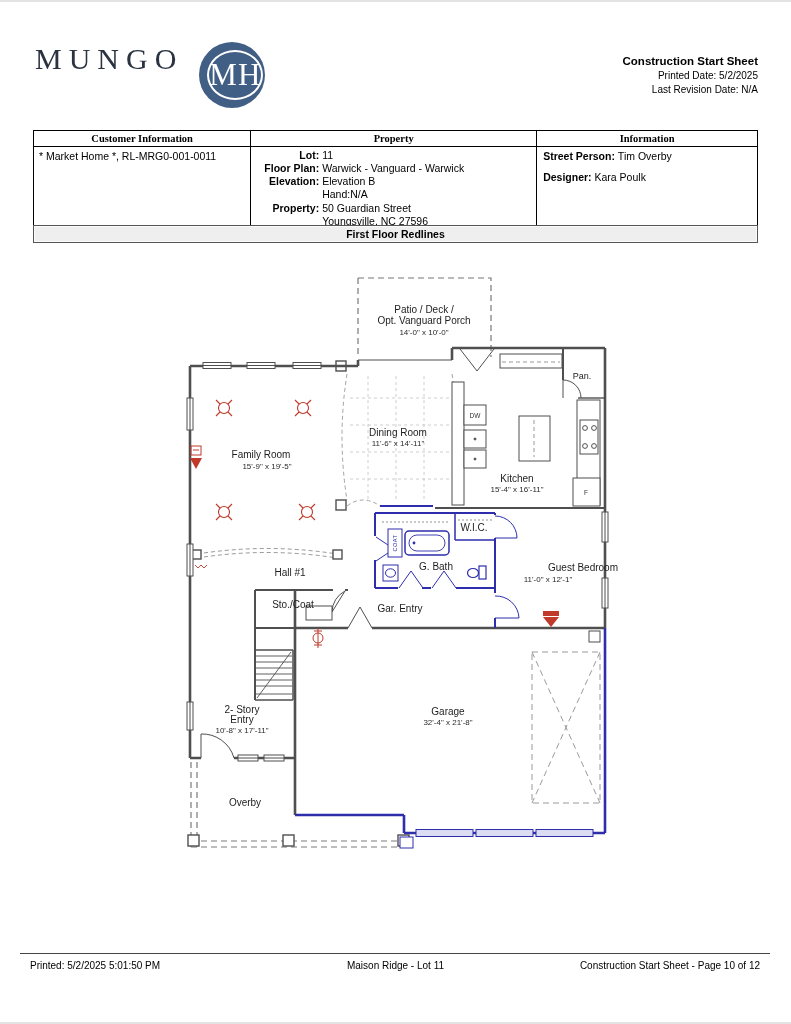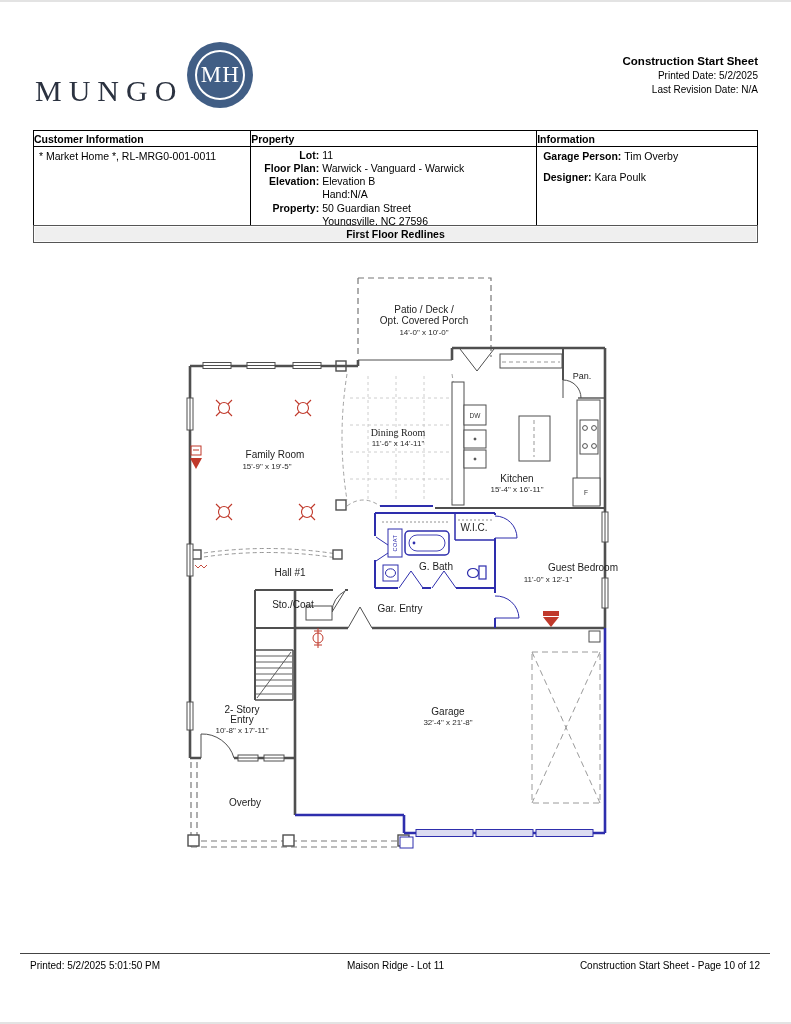--- a/index.html
+++ b/index.html
@@ -5,42 +5,42 @@
   html,body{margin:0;padding:0;}
   body{
     width:791px;height:1024px;position:relative;background:#ffffff;
     font-family:"Liberation Sans",sans-serif;color:#000;overflow:hidden;
   }
   .page-edge{position:absolute;left:0;right:0;height:2px;background:#e3e3e3;}
   .edge-top{top:0;} .edge-bottom{bottom:0;}
 
   
   .header{position:absolute;top:42px;left:35px;right:33px;display:flex;justify-content:space-between;align-items:center;}
-  .logo{display:flex;align-items:flex-end;gap:4px;}
+  .logo{display:flex;align-items:flex-start;gap:16px;}
   .logo-word{
     font-family:"Liberation Serif",serif;font-size:30px;letter-spacing:7px;
     color:#2b3240;font-weight:400;
   }
   .logo-circle{width:66px;height:66px;border-radius:50%;background:#415e85;flex:0 0 auto;display:flex;}
   .logo-circle-inner{
     flex:1;margin:8px;border:2px solid #fff;border-radius:50%;
     display:flex;align-items:center;justify-content:center;
-    color:#fff;font-family:"Liberation Serif",serif;font-size:23px;letter-spacing:1px;
+    color:#fff;font-family:"Liberation Serif",serif;font-size:31px;letter-spacing:1px;
   }
   .doc-meta{text-align:right;line-height:1.4;}
   .doc-title{font-size:11.5px;font-weight:bold;}
   .doc-line{font-size:10px;}
 
   
   .info-table{
     position:absolute;top:130px;left:33px;width:725px;
     border-collapse:collapse;font-size:10.5px;
   }
   .info-table th,.info-table td{border:1px solid #000;padding:0;}
-  .info-table th{font-size:10.5px;font-weight:bold;text-align:left;height:15px;}
+  .info-table th{font-size:10.5px;font-weight:bold;text-align:center;height:15px;font-family:Liberation Serif, serif;}
   .info-table td{height:73px;vertical-align:top;}
   td.cust{padding:3px 5px;}
   td.prop .prow{display:grid;grid-template-columns:64px auto;column-gap:3px;line-height:1.25;}
   td.prop{padding:2px 4px;}
   .plabel{font-weight:bold;text-align:right;}
   .pval{text-align:left;}
   td.infos{padding:3px 6px;}
   .irow{line-height:1.3;}
   .irow + .irow{margin-top:7px;}
   .ilabel{font-weight:bold;}
@@ -126,21 +126,21 @@
         <div class="prow">
             <span class="plabel">Property:</span>
             <span class="pval">50 Guardian Street</span>
           </div>
         <div class="prow">
             <span class="plabel"></span>
             <span class="pval">Youngsville, NC 27596</span>
           </div>
       </td>
       <td class="infos">
-        <div class="irow"><span class="ilabel">Garage Person: </span><span>Tim Overby</span></div>
+        <div class="irow"><span class="ilabel">Street Person: </span><span>Tim Overby</span></div>
         <div class="irow"><span class="ilabel">Designer: </span><span>Kara Poulk</span></div>
       </td>
     </tr>
   </tbody>
 </table>
 
 <div class="section-bar">First Floor Redlines</div>
 
 <div class="plan">
   <svg width="791" height="645" viewBox="0 0 791 645">
@@ -335,27 +335,27 @@
       <polygon points="543,367 559,367 551,377" fill="#c0392b"></polygon>
     </g>
     <g stroke="#c0392b" stroke-width="1" fill="none">
       <circle cx="318" cy="388" r="5"></circle>
       <path d="M318,378 V398 M314,381 h8 M314,395 h8"></path>
     </g>
     <path d="M195,315 l3,3 3,-3 3,3 3,-3" stroke="#c0392b" stroke-width="0.9" fill="none"></path>
   </svg>
 
   <div class="plan-label rm" style="left:424px;top:59px;">Patio / Deck /</div>
-  <div class="plan-label rm" style="left:424px;top:70px;">Opt. Covered Porch</div>
+  <div class="plan-label rm" style="left:424px;top:70px;">Opt. Vanguard Porch</div>
   <div class="plan-label dims" style="left:424px;top:82px;">14'-0" x 10'-0"</div>
-  <div class="plan-label rm" style="left:398px;top:182px;font-family:Liberation Serif, serif;">Dining Room</div>
+  <div class="plan-label rm" style="left:398px;top:182px;">Dining Room</div>
   <div class="plan-label dims" style="left:398px;top:193px;">11'-6" x 14'-11"</div>
   <div class="plan-label rm" style="left:517px;top:228px;">Kitchen</div>
   <div class="plan-label dims" style="left:517px;top:239px;">15'-4" x 16'-11"</div>
-  <div class="plan-label rm" style="left:275px;top:204px;">Family Room</div>
+  <div class="plan-label rm" style="left:261px;top:204px;">Family Room</div>
   <div class="plan-label dims" style="left:267px;top:216px;">15'-9" x 19'-5"</div>
   <div class="plan-label sm" style="left:582px;top:126px;">Pan.</div>
   <div class="plan-label rm" style="left:474px;top:277px;">W.I.C.</div>
   <div class="plan-label rm" style="left:436px;top:316px;">G. Bath</div>
   <div class="plan-label rm" style="left:548px;top:317px;margin-left:35px;">Guest Bedroom</div>
   <div class="plan-label dims" style="left:548px;top:329px;">11'-0" x 12'-1"</div>
   <div class="plan-label rm" style="left:290px;top:322px;">Hall #1</div>
   <div class="plan-label rm" style="left:293px;top:354px;">Sto./Coat</div>
   <div class="plan-label rm" style="left:400px;top:358px;">Gar. Entry</div>
   <div class="plan-label rm" style="left:242px;top:459px;">2- Story</div>

